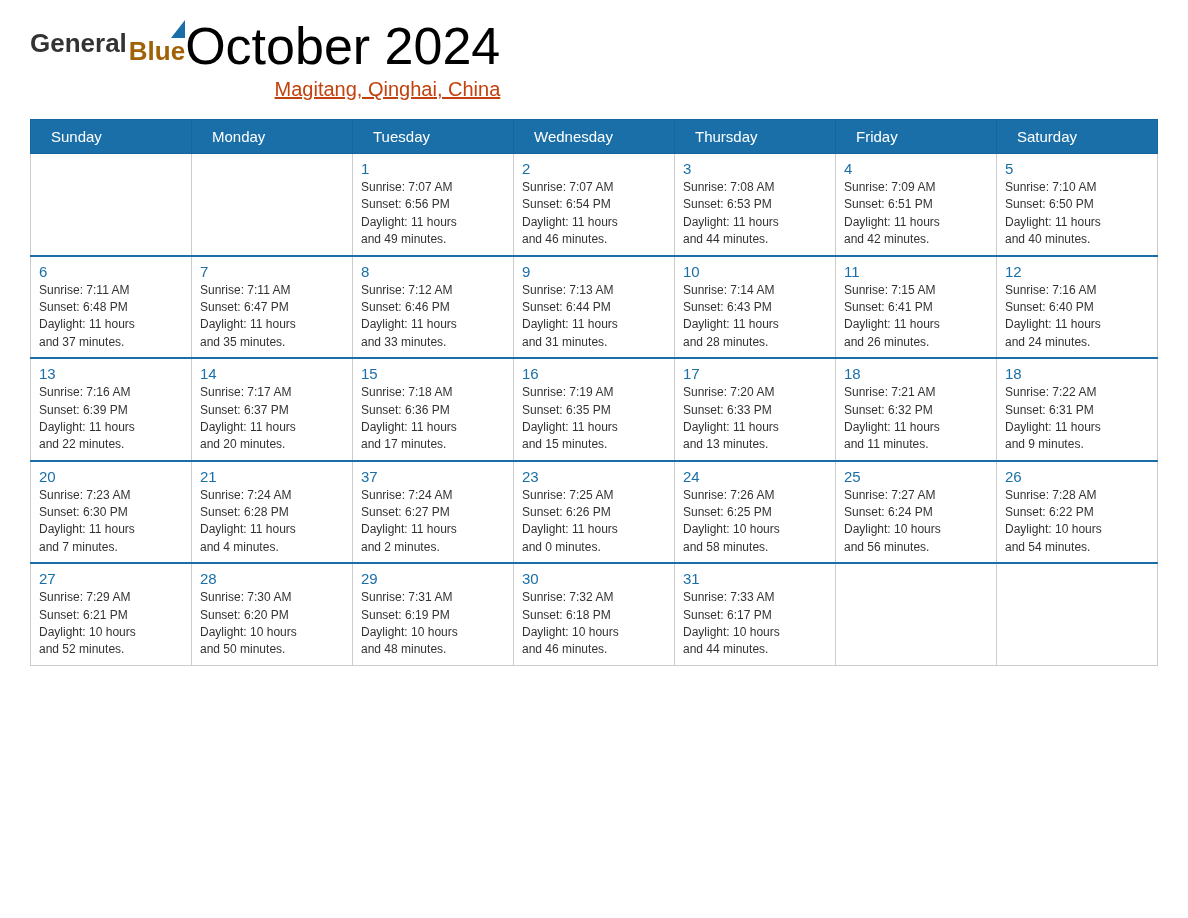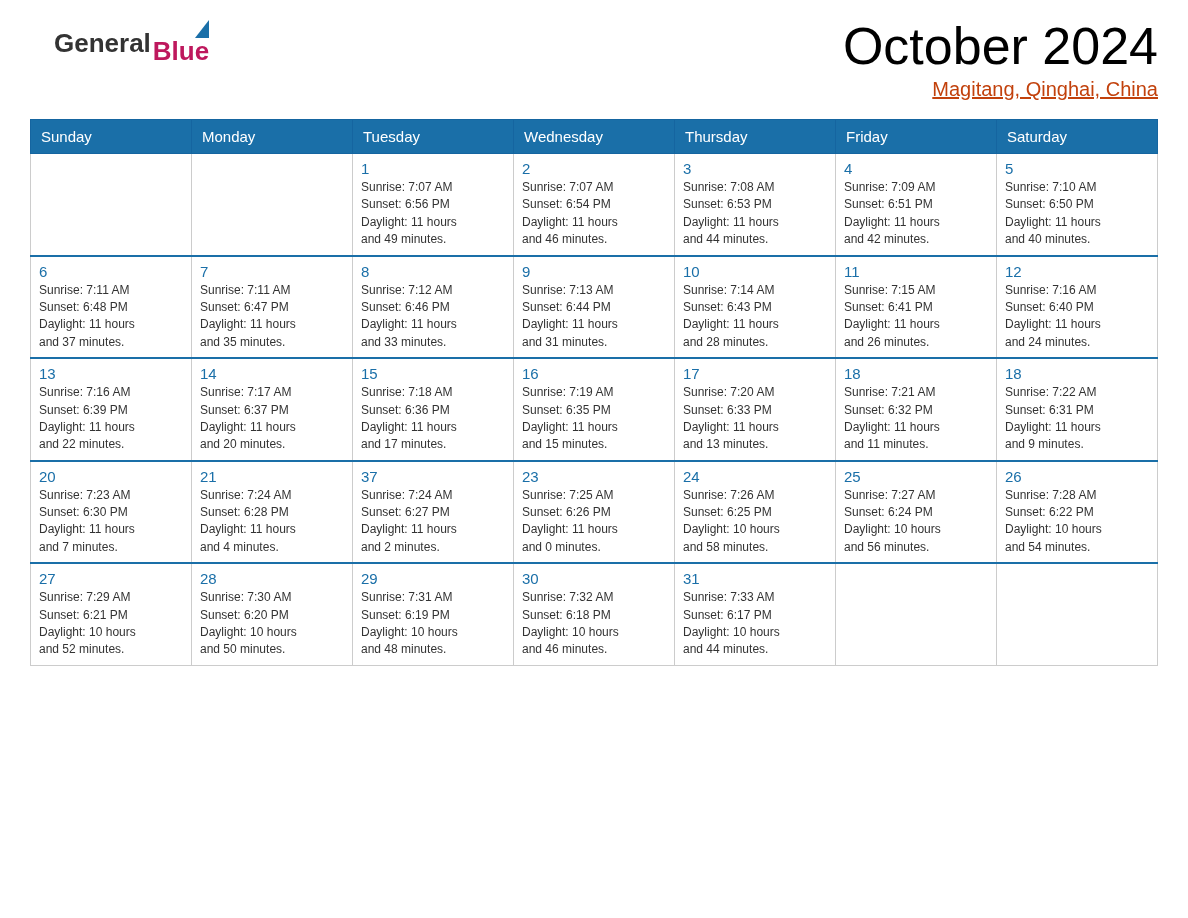--- a/index.html
+++ b/index.html
@@ -5,24 +5,22 @@
     * { box-sizing: border-box; margin: 0; padding: 0; }
     body {
       font-family: Arial, Helvetica, sans-serif;
       background: #fff;
       padding: 20px 30px;
       width: 1188px;
       min-height: 918px;
     }
     .header {
       display: flex;
-      justify-content: space-between;
       align-items: flex-start;
       margin-bottom: 18px;
-      margin-left: 24px;
     }
     .logo {
       display: flex;
       flex-direction: column;
       align-items: flex-start;
     }
     .logo-text {
       display: flex;
       align-items: center;
     }
@@ -41,21 +39,21 @@
       width: 0;
       height: 0;
       border-left: 14px solid transparent;
       border-bottom: 18px solid #1a6fa8;
       margin-bottom: -2px;
       align-self: flex-end;
     }
     .logo-blue-text {
       font-size: 26px;
       font-weight: bold;
-      color: #be185d;
+      color: #a16207;
     }
     .title-section {
       text-align: right;
     }
     .month-title {
       font-size: 52px;
       font-weight: 300;
       color: #000000;
       line-height: 1;
     }
@@ -68,21 +66,21 @@
     .calendar {
       width: 100%;
       border-collapse: collapse;
       border: 1px solid #999;
     }
     .calendar th {
       background-color: #1a6fa8;
       color: #fff;
       font-size: 15px;
       font-weight: normal;
-      padding: 8px 10px;
+      padding: 8px 20px;
       text-align: left;
       border: 1px solid #1565a0;
     }
     .calendar td {
       vertical-align: top;
       padding: 6px 8px;
       border: 1px solid #ccc;
       width: 14.28%;
       min-height: 95px;
       font-size: 12.5px;

